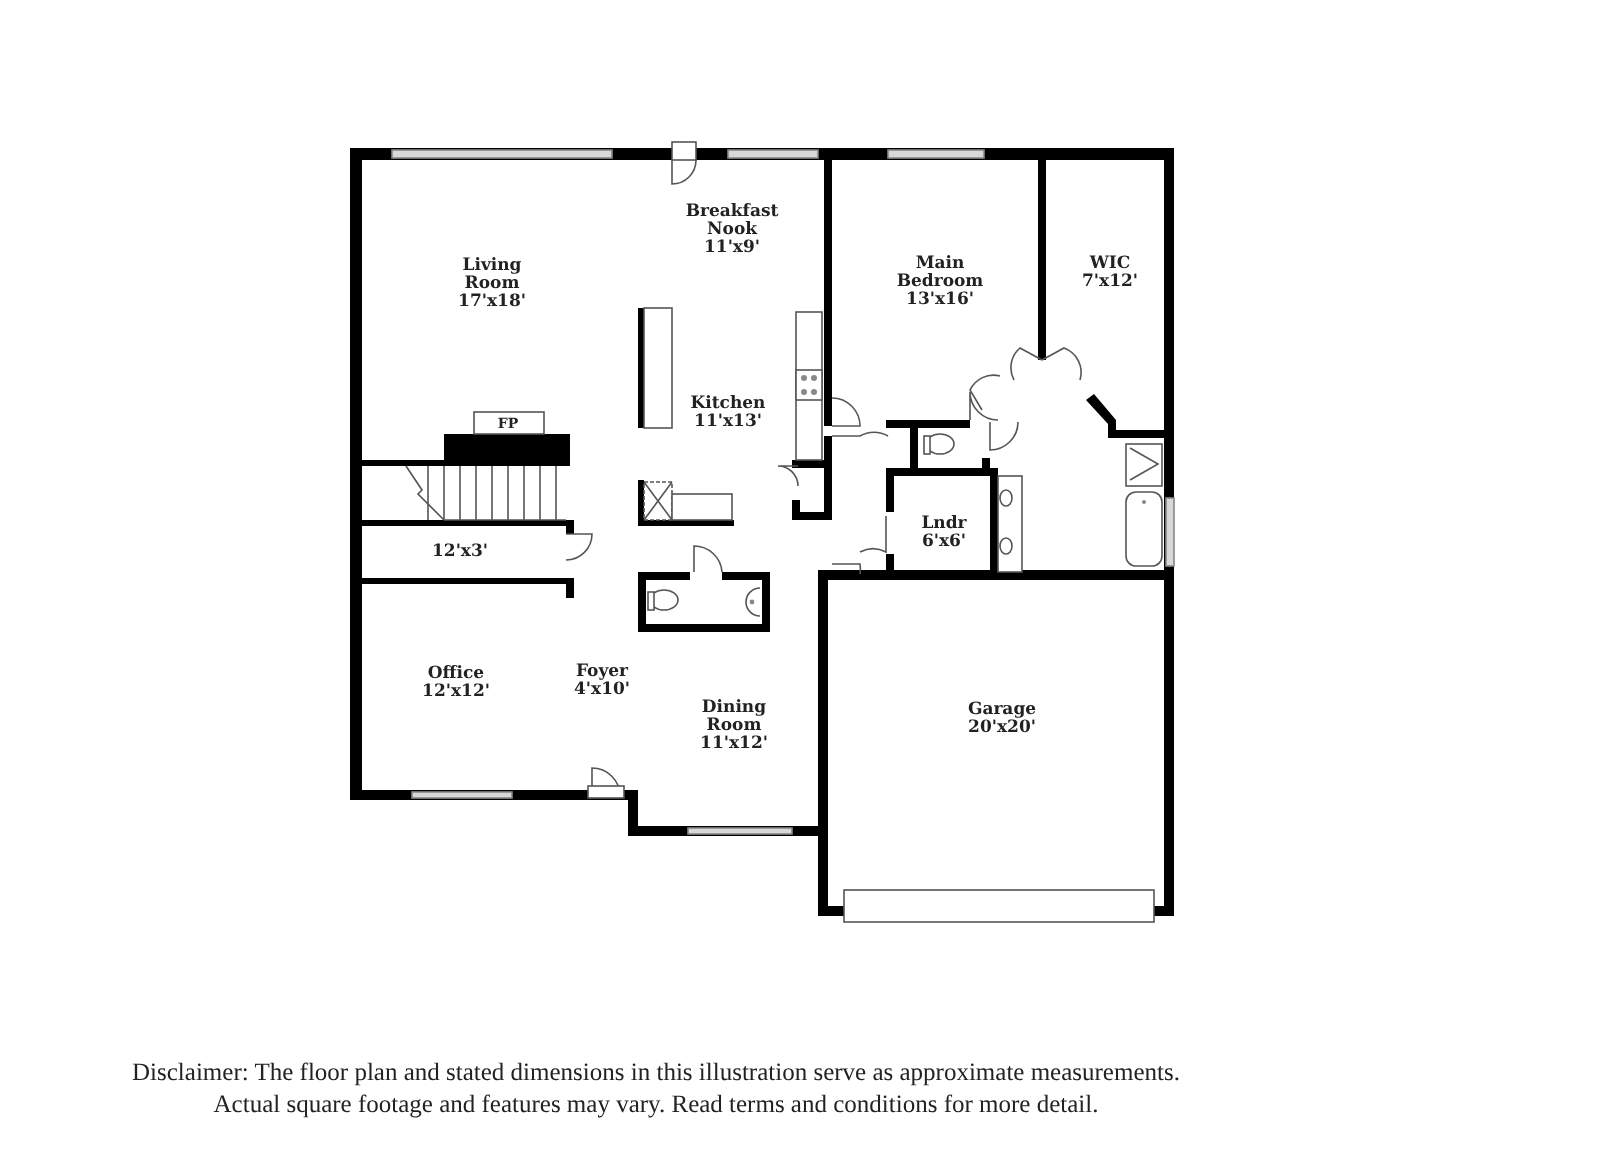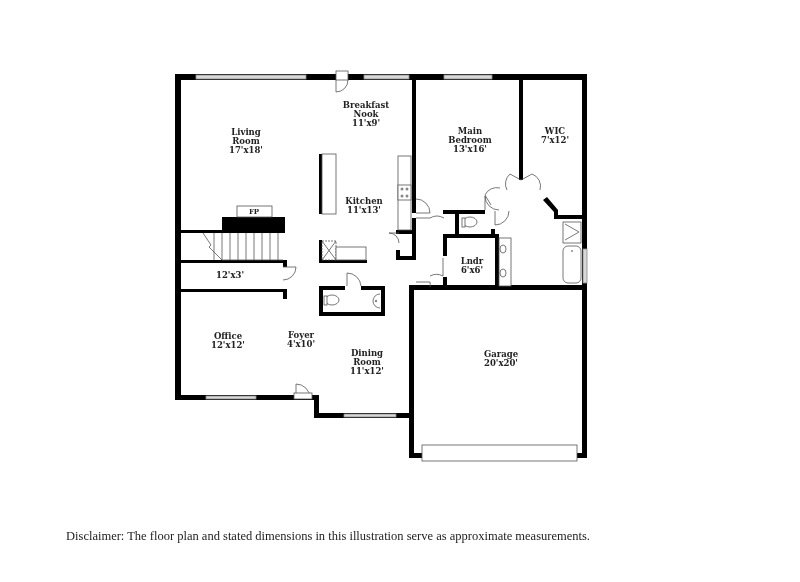--- a/index.html
+++ b/index.html
@@ -177,13 +177,14 @@
     <text class="room-label" x="228" y="339"><tspan x="228">Office</tspan><tspan x="228" dy="9">12'x12'</tspan></text>
     <text class="room-label" x="301" y="338"><tspan x="301">Foyer</tspan><tspan x="301" dy="9">4'x10'</tspan></text>
     <text class="room-label" x="367" y="356"><tspan x="367">Dining</tspan><tspan x="367" dy="9">Room</tspan><tspan x="367" dy="9">11'x12'</tspan></text>
     <text class="room-label" x="501" y="357"><tspan x="501">Garage</tspan><tspan x="501" dy="9">20'x20'</tspan></text>
     <text class="fp-label" x="254" y="214">FP</text>
   </g>
 </svg>
 
 <div class="disclaimer">
   <div>Disclaimer: The floor plan and stated dimensions in this illustration serve as approximate measurements.</div>
+  <div>Actual square footage and features may vary. Read terms and conditions for more detail.</div>
 </div>
 
 </body></html>

